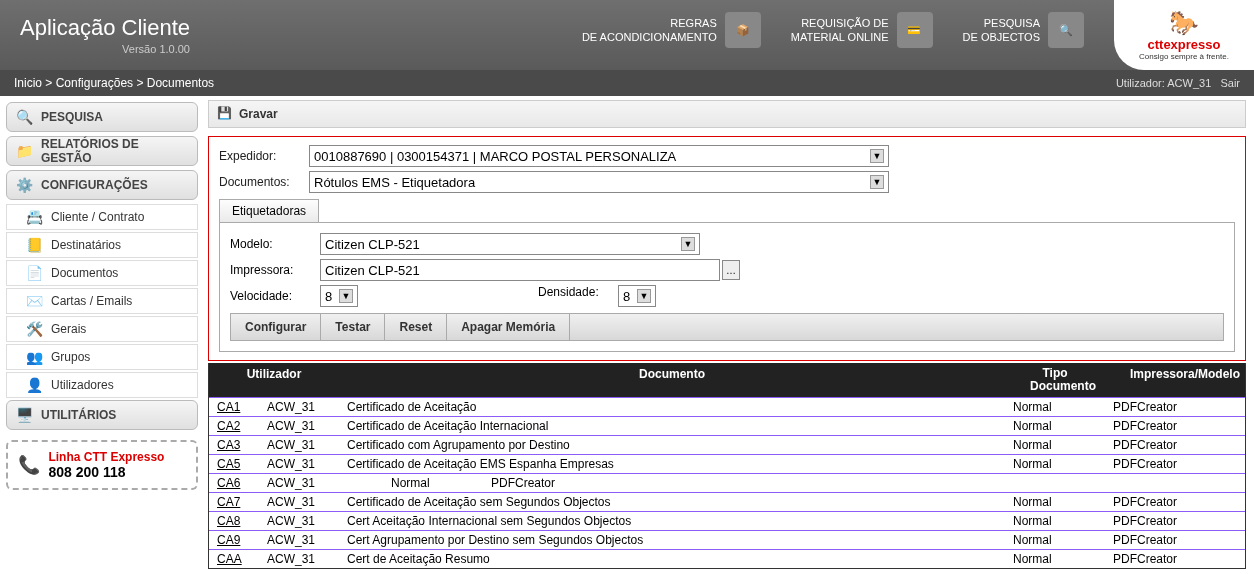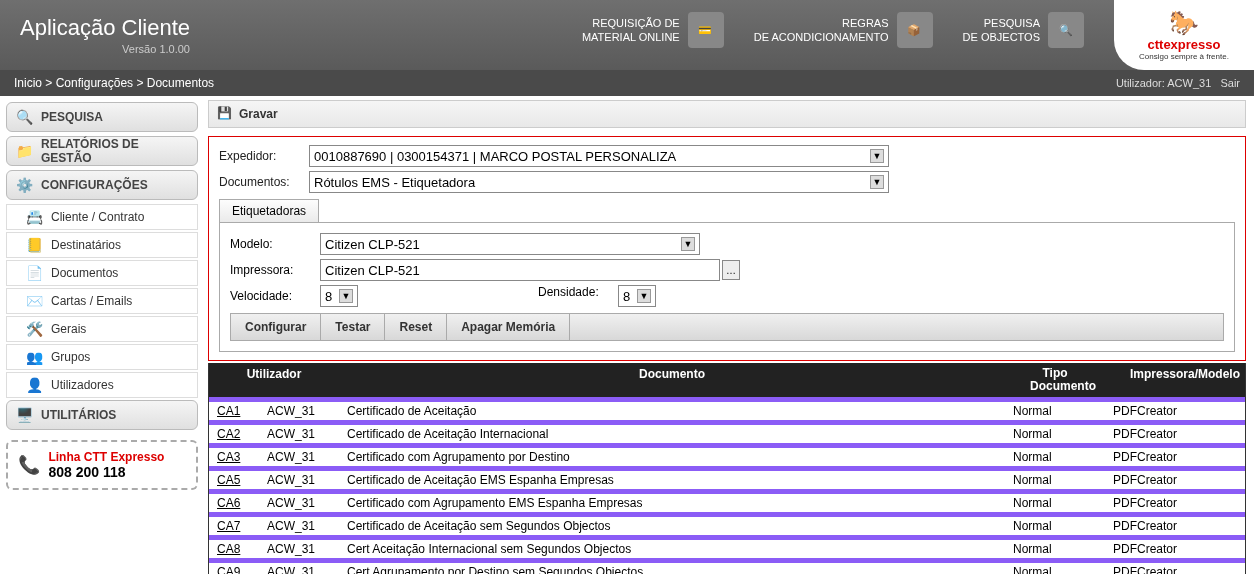--- a/index.html
+++ b/index.html
@@ -44,21 +44,21 @@
 .dual-row { display: flex; align-items: center; gap: 40px; margin-bottom: 4px; }
 .picker-row { display: flex; align-items: center; margin-bottom: 4px; }
 .picker-row label { width: 90px; font-size: 12px; }
 .picker-input { border: 1px solid #888; height: 22px; width: 400px; display: flex; align-items: center; padding: 0 4px; font-size: 13px; }
 .picker-btn { width: 18px; height: 20px; border: 1px solid #888; background: #eee; display: flex; align-items: center; justify-content: center; font-size: 10px; cursor: pointer; margin-left: 2px; }
 .action-bar { display: flex; background: linear-gradient(#f0f0f0,#d8d8d8); border: 1px solid #aaa; margin-top: 6px; }
 .action-btn { padding: 6px 14px; border-right: 1px solid #aaa; font-weight: bold; font-size: 12px; cursor: pointer; color: #333; }
 .grid { border: 1px solid #333; border-top: none; }
 .grid-head { background: #222; color: #fff; display: flex; font-weight: bold; font-size: 12px; }
 .grid-head > div { padding: 4px 25px; text-align: center; }
-.grid-row { display: flex; border-top: 5px solid #8b5cf6; font-size: 12px; background: #fff; }
+.grid-row { display: flex; border-top: 1px solid #8b5cf6; font-size: 12px; background: #fff; }
 .grid-row > div { padding: 2px 8px; }
 .c0 { width: 50px; text-align: left; }
 .c0 a { color: #000; text-decoration: underline; cursor: pointer; }
 .c1 { width: 80px; }
 .c2 { flex: 1; }
 .c3 { width: 100px; margin-left: 44px; }
 .c4 { width: 140px; }
 .gh-user { width: 130px; }
 .gh-doc { flex: 1; }
 .gh-tipo { width: 100px; line-height: 1.1; }
@@ -67,28 +67,28 @@
 </head>
 <body>
 
 <div class="header">
   <div>
     <div class="app-title">Aplicação Cliente</div>
     <span class="app-version">Versão 1.0.00</span>
   </div>
   <div class="header-links">
     <div class="hlink">
+      <span class="txt" style="white-space:pre-line;text-align:right;">REGRAS
+DE ACONDICIONAMENTO</span>
+      <span class="hicon">📦</span>
+    </div>
+    <div class="hlink">
       <span class="txt" style="white-space:pre-line;text-align:right;">REQUISIÇÃO DE
 MATERIAL ONLINE</span>
       <span class="hicon">💳</span>
-    </div>
-    <div class="hlink">
-      <span class="txt" style="white-space:pre-line;text-align:right;">REGRAS
-DE ACONDICIONAMENTO</span>
-      <span class="hicon">📦</span>
     </div>
     <div class="hlink">
       <span class="txt" style="white-space:pre-line;text-align:right;">PESQUISA
 DE OBJECTOS</span>
       <span class="hicon">🔍</span>
     </div>
   </div>
   <div class="logo-area">
     <div class="logo-horse">🐎</div>
     <div class="logo-text">cttexpresso</div>
@@ -257,21 +257,20 @@
           <div class="grid-row">
             <div class="c0"><a>CA5</a></div>
             <div class="c1">ACW_31</div>
             <div class="c2">Certificado de Aceitação EMS Espanha Empresas</div>
             <div class="c3">Normal</div>
             <div class="c4">PDFCreator</div>
           </div>
           <div class="grid-row">
             <div class="c0"><a>CA6</a></div>
             <div class="c1">ACW_31</div>
-            <div class="c2">Certificado com Agrupamento EMS Espanha Empresas</div>
             <div class="c3">Normal</div>
             <div class="c4">PDFCreator</div>
           </div>
           <div class="grid-row">
             <div class="c0"><a>CA7</a></div>
             <div class="c1">ACW_31</div>
             <div class="c2">Certificado de Aceitação sem Segundos Objectos</div>
             <div class="c3">Normal</div>
             <div class="c4">PDFCreator</div>
           </div>

